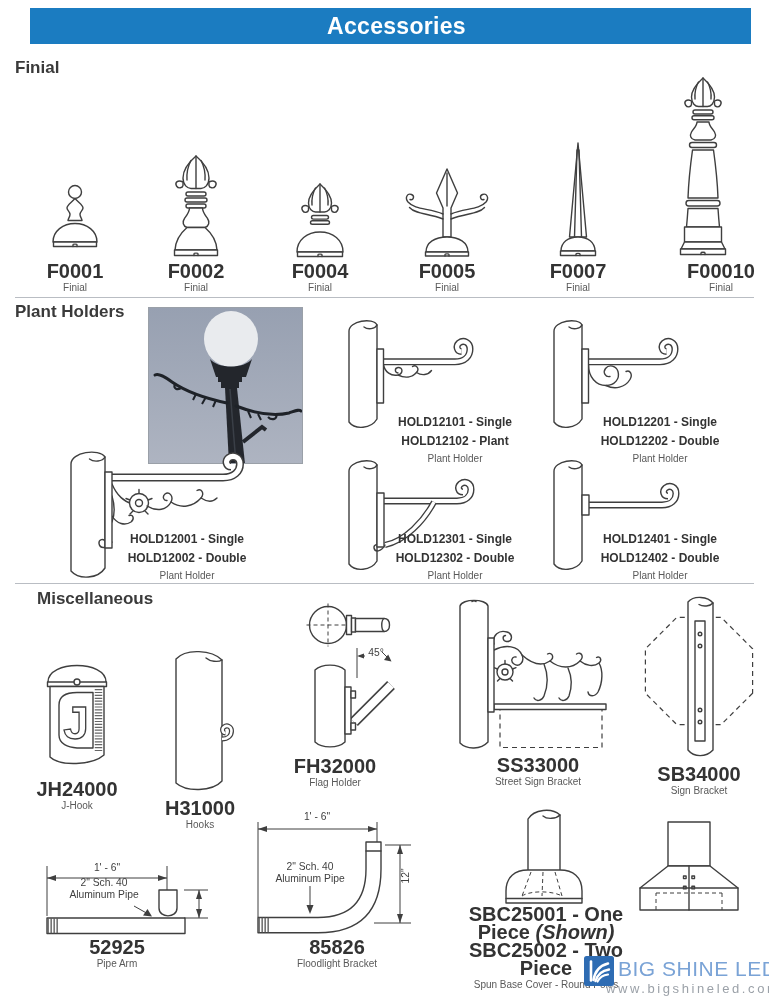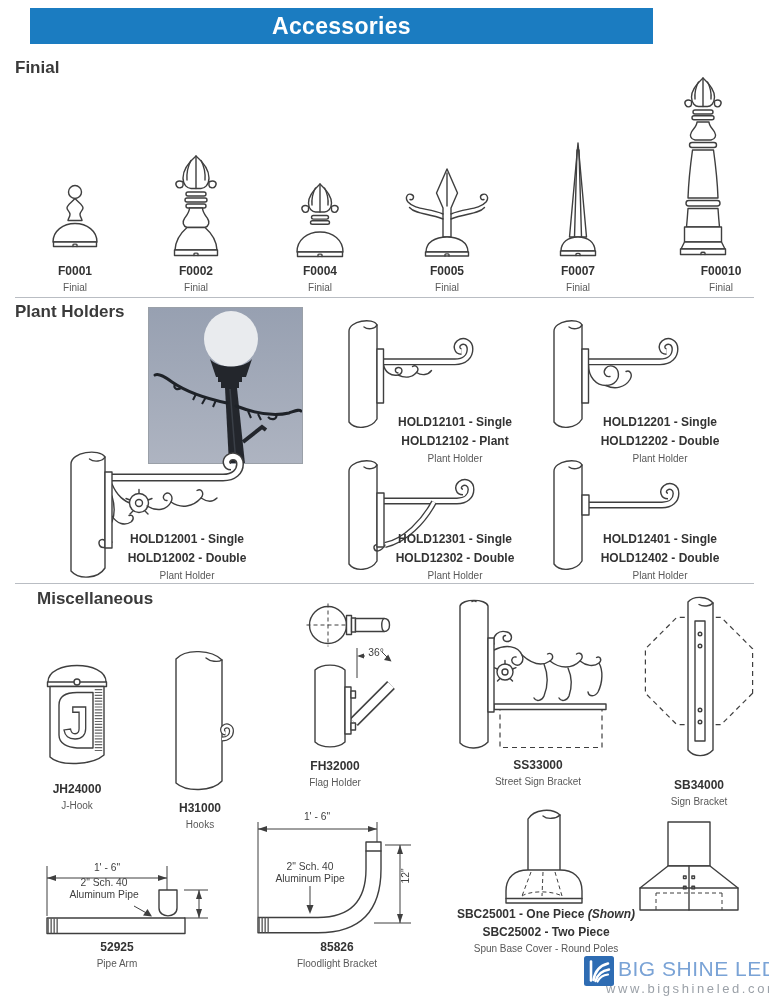--- a/index.html
+++ b/index.html
@@ -1,28 +1,28 @@
 <!DOCTYPE html>
 <html><head>
 <meta charset="utf-8">
 <style>
   html,body{margin:0;padding:0;background:#e8e8e8;}
   #page{position:relative;width:769px;height:999px;background:#fff;margin:0 auto;
         font-family:"Liberation Sans",sans-serif;overflow:hidden;
         box-shadow:0 0 0 1px #d7d7d7;}
   .abs{position:absolute;}
   
-  #hdr{left:30px;top:8px;width:623px;height:36px;background:#1b7cc1;
-       display:flex;align-items:center;justify-content:center;}
+  #hdr{left:30px;top:8px;width:709px;height:36px;background:#1b7cc1;
+       display:flex;align-items:center;justify-content:center;padding-left:12px;}
   #hdr .t{color:#fff;font-size:23px;font-weight:bold;letter-spacing:.3px;}
   .sec-h{font-size:17px;font-weight:bold;color:#3a3a3a;}
   .hr{height:1px;background:#b9bdc3;left:15px;width:739px;}
   
   .lbl{position:absolute;text-align:center;color:#333;}
-  .code{font-size:12px;font-weight:bold;color:#333;line-height:18px;}
+  .code{font-size:20px;font-weight:bold;color:#333;line-height:18px;}
   .desc{font-size:10px;color:#595959;line-height:15px;}
   .phl{font-size:12px;font-weight:bold;color:#333;line-height:19px;}
   .dim{position:absolute;font-size:10.3px;color:#3f3f3f;text-align:center;line-height:12px;}
   .it{font-style:italic;font-weight:bold;}
   
   .st{fill:none;stroke:#3f3f3f;stroke-width:1.4;stroke-linecap:round;stroke-linejoin:round;}
   .stf{fill:#fff;stroke:#3f3f3f;stroke-width:1.4;stroke-linecap:round;stroke-linejoin:round;}
   .stt{fill:none;stroke:#3f3f3f;stroke-width:1;}
   .std{fill:none;stroke:#3f3f3f;stroke-width:1.2;stroke-dasharray:5 4;}
   .std2{fill:none;stroke:#3f3f3f;stroke-width:1;stroke-dasharray:4 3;}
@@ -281,21 +281,21 @@
     <path d="M56,122 L93,85" stroke="#fff" stroke-width="8" fill="none"></path>
     <rect class="stf" x="47" y="87" width="6" height="47"></rect>
     <rect class="stf" x="53" y="91" width="4.5" height="7"></rect>
     <rect class="stf" x="53" y="123" width="4.5" height="7"></rect>
     <path class="stt" d="M59,48 V78"></path>
     <path class="stt" d="M67,56 H61"></path>
       <path class="ah" d="M59,56 l7,-2.5 v5 Z"></path>
     <path class="stt" d="M84,52 L92,60"></path>
       <path class="ah" d="M93.5,61.5 l-7.5,-1.5 4.2,-5.6 Z"></path>
   </svg>
-  <div class="dim" style="left:362px;top:647px;width:28px;">36°</div>
+  <div class="dim" style="left:362px;top:647px;width:28px;">45°</div>
 
   <svg class="abs" style="left:448px;top:592px;" width="165" height="160" viewBox="0 0 165 160">
     <path class="stf" d="M12,14 C14,6.5 38,6.5 40,14 L40,150 C33,157.5 19,158 12,151 Z"></path>
     <path class="st" d="M24,9.6 C25,8.7 27,8.7 28,9.6"></path>
     <path class="st" d="M46,52 C44,43 51,37.5 59,40 C65.5,42 64.5,50 58.5,49.5 C54.5,49 54,44 57.5,43.5"></path>
     <path class="st" d="M46,58 C58,52 70,54 74,63 C77,70 71,75.5 66,72 C62,69.5 64,64 68,65"></path>
     <circle class="stf" cx="57" cy="80" r="8"></circle>
     <circle class="st" cx="57" cy="80" r="3"></circle>
     <path class="st" d="M57,72 l0,-3.5 M64.5,77 l3.5,-1.3 M62,86.5 l2.5,2.6 M52,86.5 l-2.5,2.6 M49.5,77 l-3.5,-1.3"></path>
     <path class="st" d="M74,63 C84,72 94,74.5 102,69 C107,65.5 104,59.5 99.5,62"></path>
@@ -329,21 +329,21 @@
     <div class="desc">Hooks</div>
   </div>
   <div class="lbl" style="left:285px;top:757px;width:100px;">
     <div class="code">FH32000</div>
     <div class="desc">Flag Holder</div>
   </div>
   <div class="lbl" style="left:463px;top:756px;width:150px;">
     <div class="code">SS33000</div>
     <div class="desc">Street Sign Bracket</div>
   </div>
-  <div class="lbl" style="left:639px;top:765px;width:120px;margin-top:11px;">
+  <div class="lbl" style="left:639px;top:765px;width:120px;">
     <div class="code">SB34000</div>
     <div class="desc">Sign Bracket</div>
   </div>
 
   <svg class="abs" style="left:38px;top:856px;" width="180" height="85" viewBox="0 0 180 85">
     <path class="stt" d="M9,10 V60 M129,10 V36"></path>
     <path class="stt" d="M9,22 H129"></path>
     <path class="ah" d="M9,22 l9,-3 v6 Z"></path>
       <path class="ah" d="M129,22 l-9,-3 v6 Z"></path>
     <path class="stf" d="M121,34 H139 L139,52 C139,62.5 121,62.5 121,52 Z"></path>

